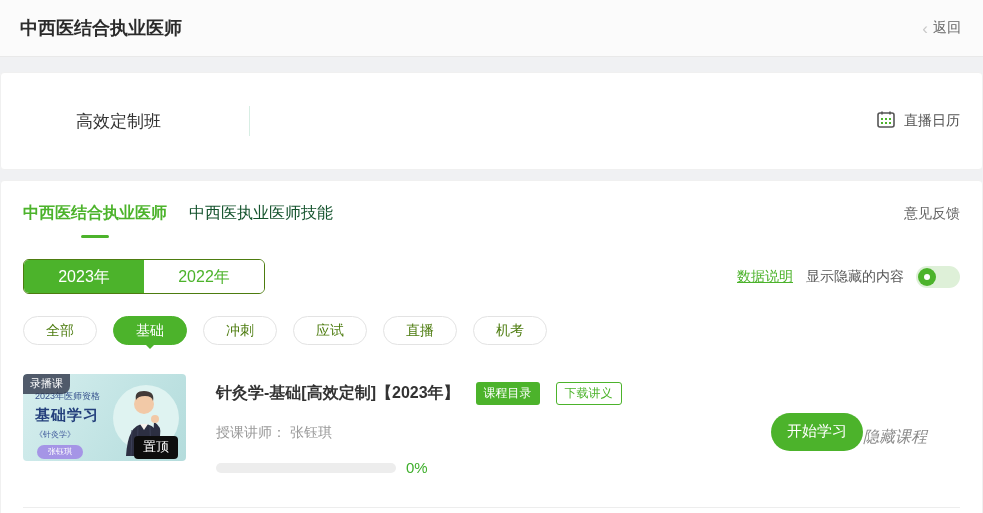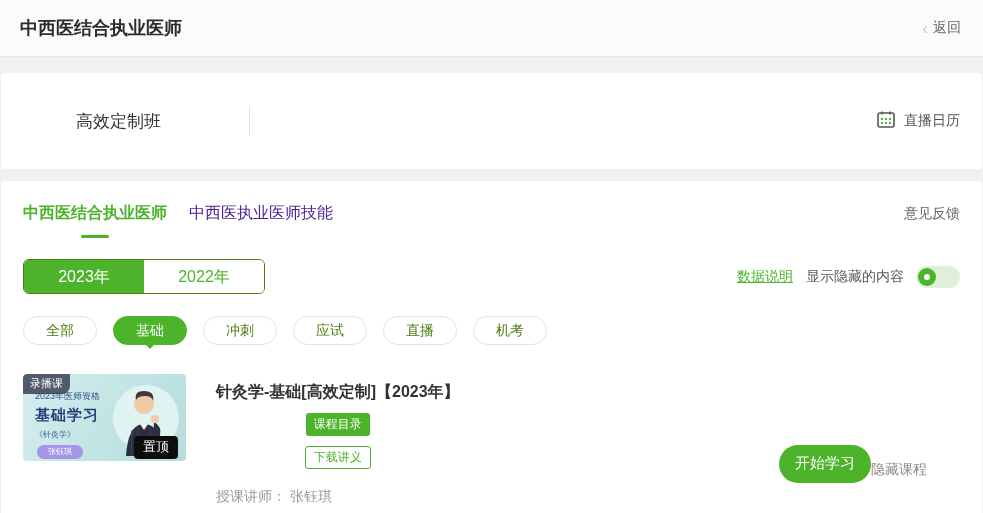--- a/index.html
+++ b/index.html
@@ -28,21 +28,21 @@
   }
   .class-name { font-size:17px; color:#333; }
   .v-divider { width:1px; height:30px; background:#d8eee4; margin-left:88px; }
   .calendar-link { margin-left:auto; display:flex; align-items:center; gap:9px; cursor:pointer; }
   .calendar-text { font-size:14px; color:#555; }
 
   .main-card { padding:0 22px; min-height:333px; }
 
   
   .tabs-row { display:flex; align-items:flex-start; padding-top:22px; height:54px; }
-  .tab { font-size:16px; color:#4c1d95; margin-right:22px; position:relative; padding-bottom:14px; cursor:pointer; }
+  .tab { font-size:16px; color:#14532d; margin-right:22px; position:relative; padding-bottom:14px; cursor:pointer; }
   .tab.active { color:#4cb32b; font-weight:bold; }
   .tab.active::after {
     content:""; position:absolute; left:50%; transform:translateX(-50%);
     bottom:0; width:28px; height:3px; background:#4cb32b; border-radius:2px;
   }
   .feedback { margin-left:auto; font-size:14px; color:#666; cursor:pointer; padding-top:2px; }
 
   
   .year-row { display:flex; align-items:center; margin-top:24px; }
   .year-tabs { display:flex; border:1px solid #4d7c0f; border-radius:6px; overflow:hidden; }
@@ -94,21 +94,21 @@
     display:inline-block; margin-top:3px; margin-left:2px; background:#a595e6; color:#fff;
     font-size:8px; padding:1px 11px 2px; border-radius:8px;
   }
   .photo-wrap { position:absolute; right:2px; top:4px; z-index:1; }
   .pin-badge {
     position:absolute; right:8px; bottom:2px; background:#0d0d0d; color:#fff;
     font-size:13px; padding:2px 9px 3px; border-radius:4px; z-index:3;
   }
 
   .course-info { margin-left:30px; padding-top:8px; }
-  .title-row { display:flex; align-items:center; gap:10px;flex-direction:column; }
+  .title-row { display:flex; align-items:center; gap:16px; }
   .course-title { font-size:16px; font-weight:bold; color:#333; cursor:pointer; }
   .badge-solid {
     background:#4cb32b; color:#fff; font-size:12px; padding:3px 8px; border-radius:3px; cursor:pointer;
   }
   .badge-outline {
     background:#fff; color:#4cb32b; font-size:12px; padding:2px 8px;
     border:1px solid #4cb32b; border-radius:3px; cursor:pointer;
   }
   .teacher-row { margin-top:19px; font-size:14px; color:#999; }
   .teacher-name { color:#999; }
@@ -116,21 +116,21 @@
   .progress-bar { width:180px; height:10px; background:#ededed; border-radius:5px; overflow:hidden; }
   .progress-fill { height:100%; width:0%; background:#4cb32b; border-radius:5px; }
   .progress-pct { margin-left:10px; font-size:15px; color:#3faf2c; }
 
   .course-actions { margin-left:auto; margin-right:33px; display:flex; flex-direction:row; align-items:center; }
   .start-btn {
     width:92px; height:38px; margin-top:13px; border:none; border-radius:19px;
     background:#4cb32b; color:#fff; font-size:15px; cursor:pointer;
     font-family:"Liberation Sans","DejaVu Sans",sans-serif;
   }
-  .hide-course { margin-top:25px; font-size:14px; color:#8a8a8a; cursor:pointer; }
+  .hide-course { margin-top:25px; font-size:16px; color:#8a8a8a; cursor:pointer;font-style:italic; }
 
   .h-divider { border-top:1px solid #ededed; margin-top:31px; }
   .bottom-space { height:19px; }
 </style>
 </head>
 <body>
 
 <div class="page">
 
   <div class="top-header">

